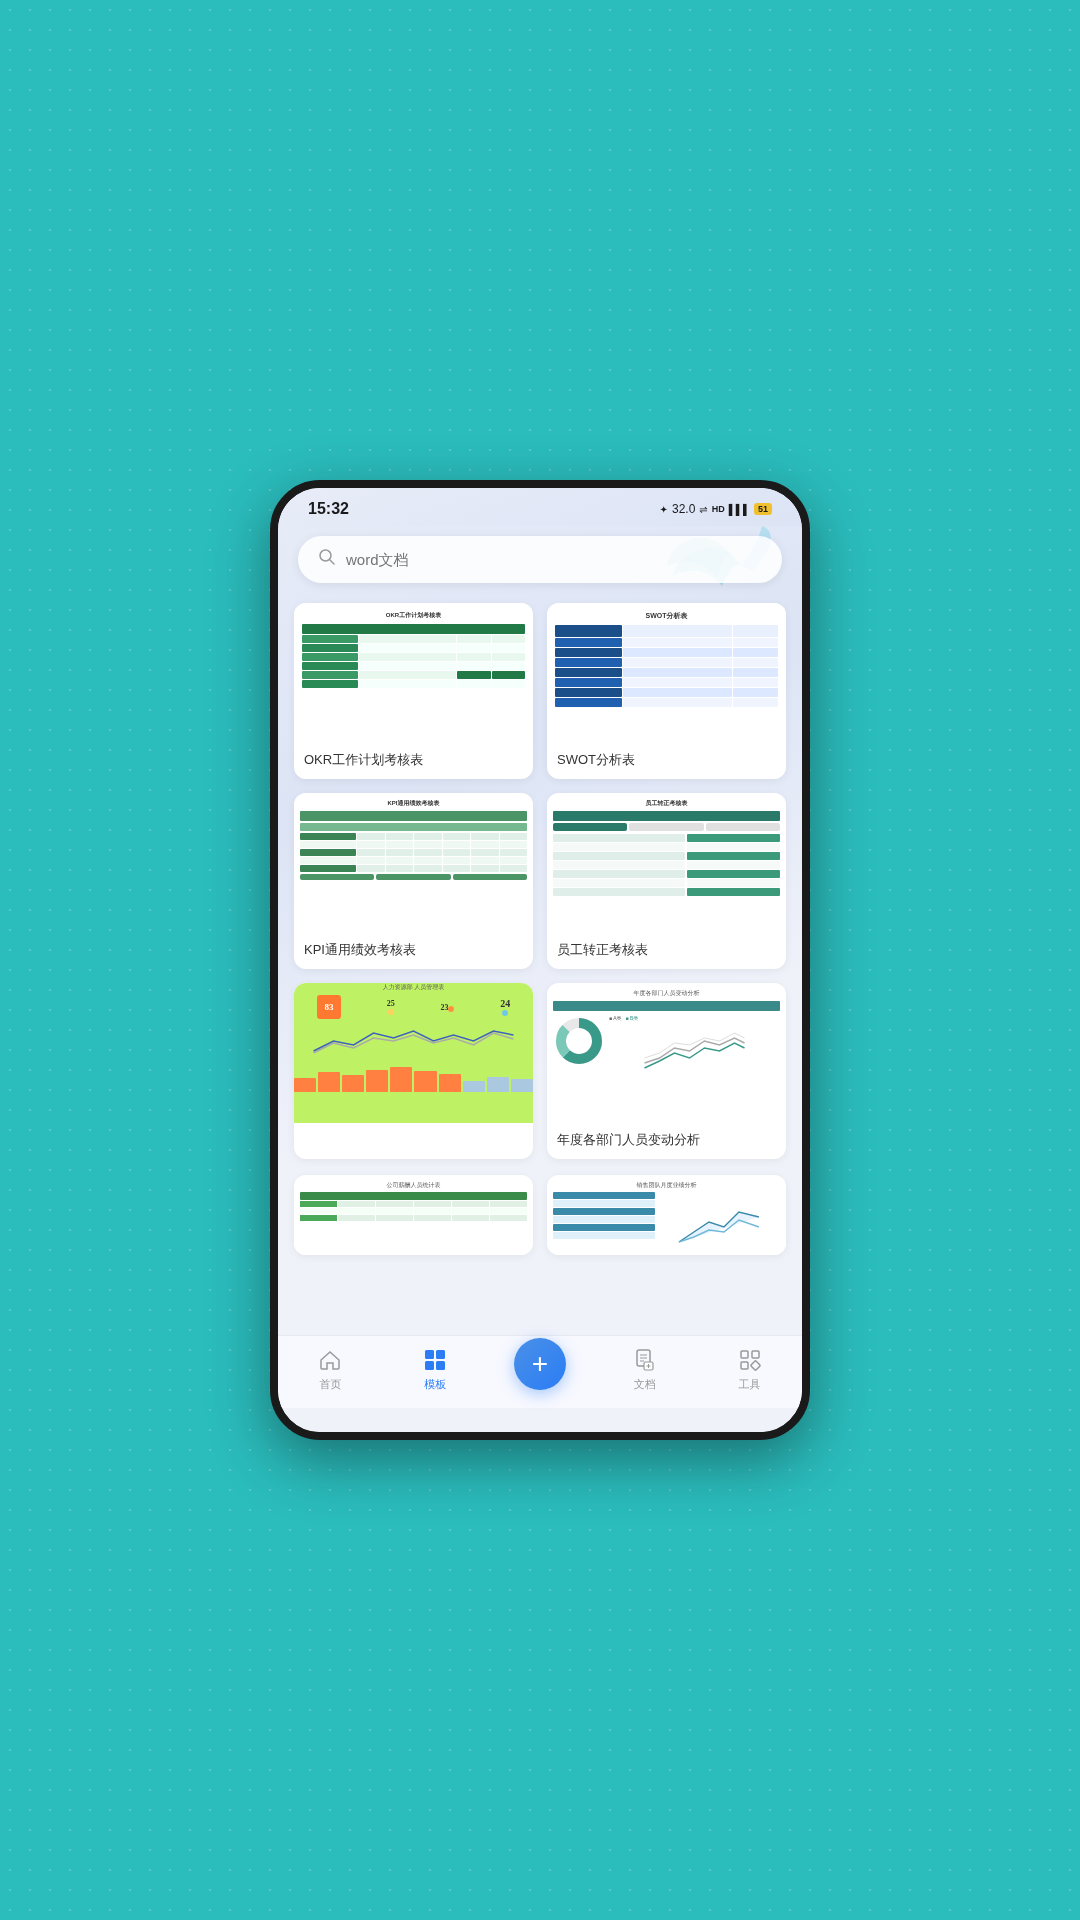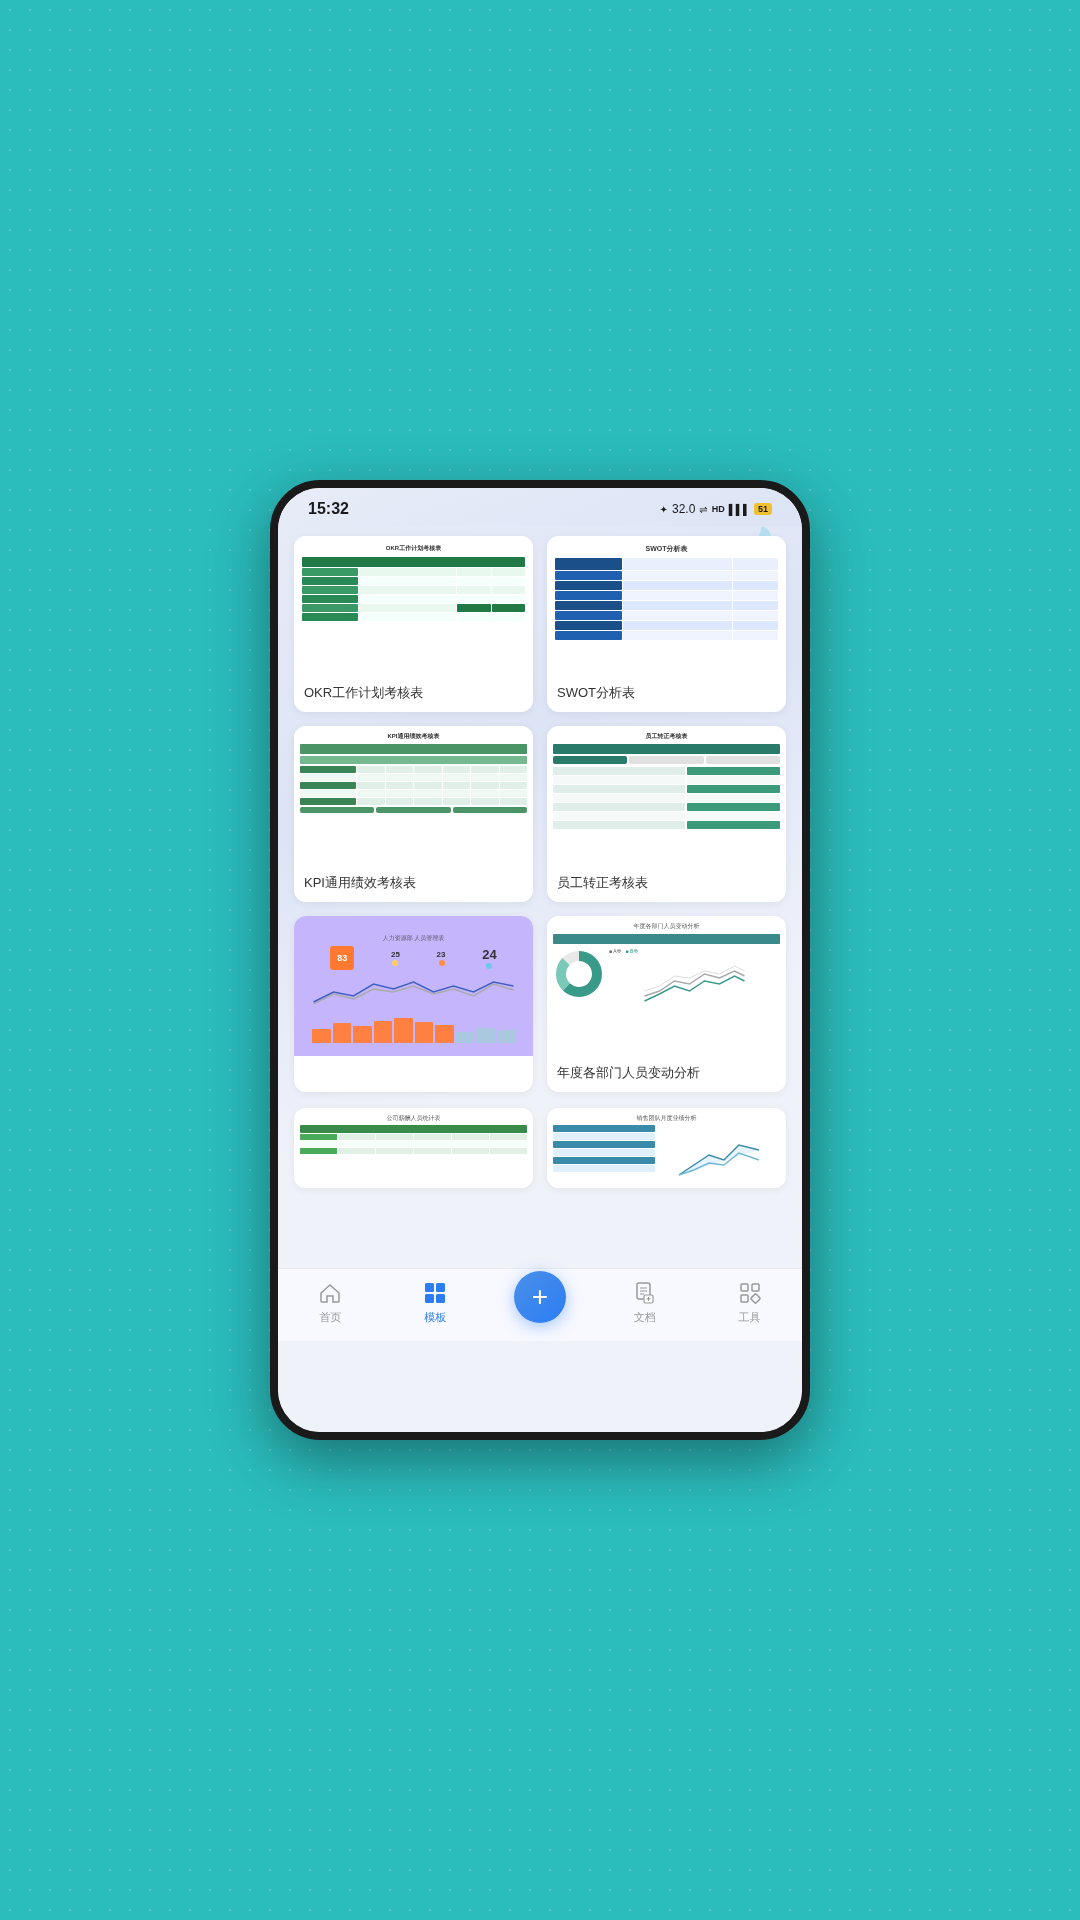--- a/index.html
+++ b/index.html
@@ -261,20 +261,29 @@
     </div>
 
     <div class="header-area">
 
       <svg class="bird-decoration" viewBox="0 0 120 100" fill="none" xmlns="http://www.w3.org/2000/svg">
         <path d="M80 50 C60 20, 20 30, 10 60 C30 50, 50 55, 60 70 C65 55, 75 45, 80 50Z" fill="#5bc8e0" opacity="0.7"></path>
         <path d="M70 40 C50 10, 10 20, 5 50 C25 42, 45 47, 55 62 C58 47, 65 37, 70 40Z" fill="#4ab8d0" opacity="0.5"></path>
         <path d="M90 55 C110 35, 115 15, 100 10 C95 30, 85 42, 80 50Z" fill="#6ad0e8" opacity="0.6"></path>
       </svg>
 
+      <div class="search-bar">
+        <span class="search-icon-wrap">
+          <svg width="18" height="18" viewBox="0 0 18 18" fill="none">
+            <circle cx="7.5" cy="7.5" r="5.5" stroke="#999" stroke-width="1.5"></circle>
+            <path d="M12 12L16 16" stroke="#999" stroke-width="1.5" stroke-linecap="round"></path>
+          </svg>
+        </span>
+        <input class="search-input" type="text" readonly="" placeholder="word文档" style="">
+      </div>
 
     </div>
 
     <div class="templates-grid">
 
       <div class="template-card">
         <div class="template-preview">
           <div style="background:white;padding:8px;width:100%;height:100%;">
             <div style="text-align:center;font-size:6px;color:#333;font-weight:bold;margin-bottom:4px;">OKR工作计划考核表</div>
             <div style="background:#217a45;height:10px;border-radius:1px;margin-bottom:1px;"></div>
@@ -459,38 +468,38 @@
                 <div style="height:8px;background:#3a9a7a;border-radius:1px;"></div>
               </div>
             </div>
           </div>
         </div>
         <div class="template-title">员工转正考核表</div>
       </div>
 
       <div class="template-card">
         <div class="template-preview">
-          <div style="background:#c4b5fd;padding:18px;width:100%;height:100%;">
+          <div style="background:#bef264;padding:0;width:100%;height:100%;font-family:Liberation Serif, serif;">
             <div style="text-align:center;font-size:6px;color:#555;margin-bottom:3px;">人力资源部 人员管理表</div>
             <div style="display:flex;justify-content:space-around;margin-bottom:4px;align-items:center;">
               <div style="display:flex;flex-direction:column;align-items:center;">
                 <div style="background:#ff7a30;width:24px;height:24px;border-radius:3px;display:flex;align-items:center;justify-content:center;">
                   <span style="font-size:9px;font-weight:bold;color:white;">83</span>
                 </div>
               </div>
               <div style="display:flex;flex-direction:column;align-items:center;">
                 <span style="font-size:8px;color:#333;font-weight:bold;">25</span>
                 <div style="width:6px;height:6px;border-radius:50%;background:#ffd060;margin-top:1px;"></div>
               </div>
-              <div style="display:flex;flex-direction:column;align-items:flex-end;">
+              <div style="display:flex;flex-direction:row;align-items:flex-end;">
                 <span style="font-size:8px;color:#333;font-weight:bold;">23</span>
                 <div style="width:6px;height:6px;border-radius:50%;background:#ff9040;margin-top:1px;"></div>
               </div>
               <div style="display:flex;flex-direction:column;align-items:center;">
-                <span style="font-size:13px;color:#333;font-weight:bold;">24</span>
+                <span style="font-size:10px;color:#333;font-weight:bold;">24</span>
                 <div style="width:6px;height:6px;border-radius:50%;background:#70c8e8;margin-top:1px;"></div>
               </div>
             </div>
             
             <svg width="100%" height="35" viewBox="0 0 200 35">
               <polyline points="0,30 20,20 40,25 60,15 80,18 100,12 120,20 140,15 160,22 180,10 200,16" fill="none" stroke="#aaa" stroke-width="1.5"></polyline>
               <polyline points="0,28 20,18 40,22 60,10 80,15 100,8 120,18 140,12 160,18 180,8 200,12" fill="none" stroke="#4060c0" stroke-width="1.5"></polyline>
             </svg>
             
             <div style="display:flex;gap:2px;align-items:flex-end;height:28px;margin-top:2px;">

